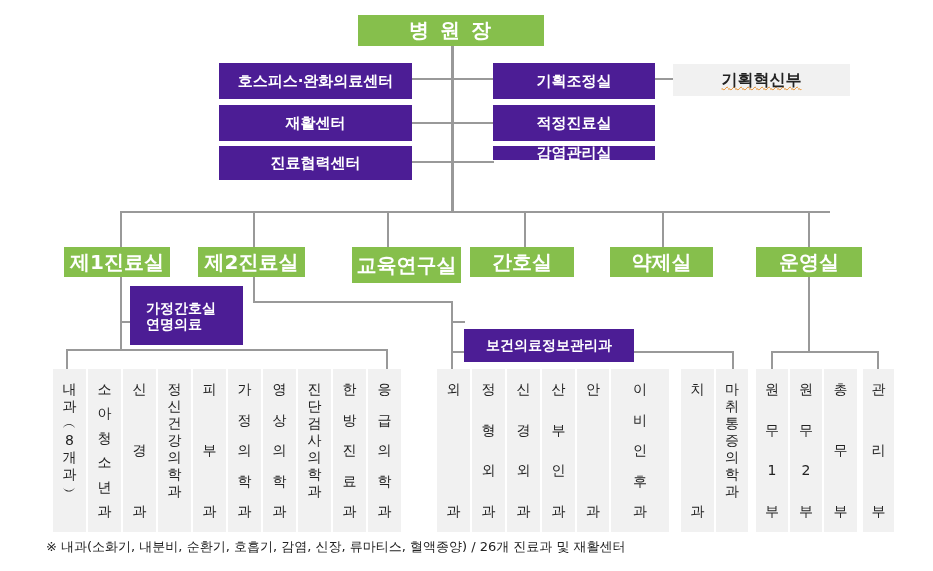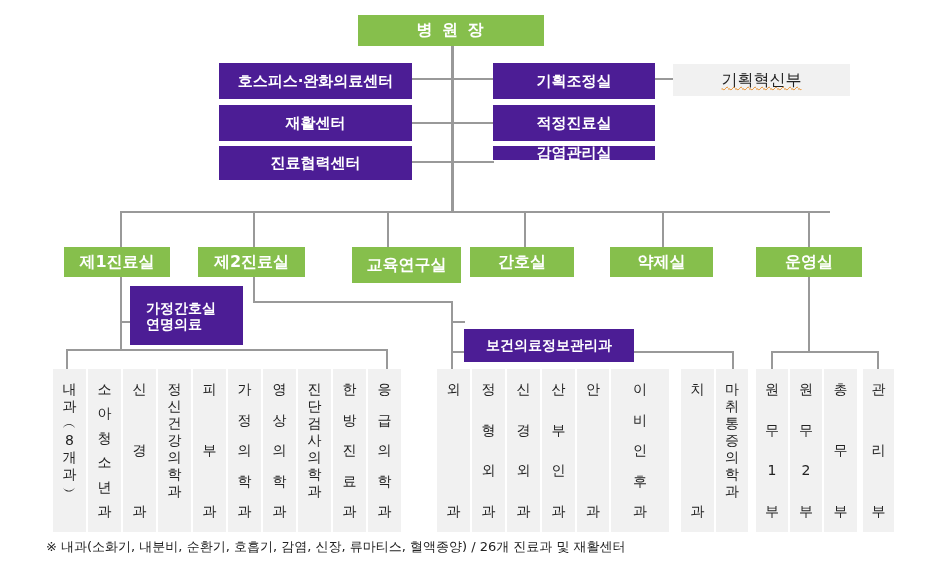--- a/index.html
+++ b/index.html
@@ -1,22 +1,22 @@
 <!DOCTYPE html>
 <html><head>
 <meta charset="utf-8">
 <style>
   html, body { margin: 0; padding: 0; background: #ffffff; }
   body { width: 933px; height: 571px; position: relative; overflow: hidden;
          font-family: "DejaVu Sans", "Liberation Sans", sans-serif; }
   .box { position: absolute; display: flex; align-items: center; justify-content: center;
          color: #ffffff; font-weight: bold; box-sizing: border-box; white-space: nowrap; }
-  .green { background: #86bf4c; font-size: 16px; }
+  .green { background: #86bf4c; font-size: 20px; }
   .gold  { background: #4c1d95; font-size: 15px; }
-  .grey-tag { background: #f1f1f1; color: #222; font-weight: normal; font-size: 16px; }
+  .grey-tag { background: #f1f1f1; color: #222; font-weight: bold; font-size: 16px; }
   .line { position: absolute; background: #999999; }
   .col { position: absolute; background: #f1f1f1; box-sizing: border-box; top: 369px; height: 163px;
          display: flex; flex-direction: column; align-items: center; padding-top: 12px;
          color: #222; font-size: 14px; line-height: 17px; }
   .col.spread { justify-content: space-between; padding-bottom: 12px; }
   .col span.ch { display: block; }
   .note { position: absolute; left: 46px; top: 538px; font-size: 13px; color: #222; }
   .underline-sq { text-decoration: underline wavy #e88a22; text-decoration-thickness: 1px; }
 </style>
 </head>

